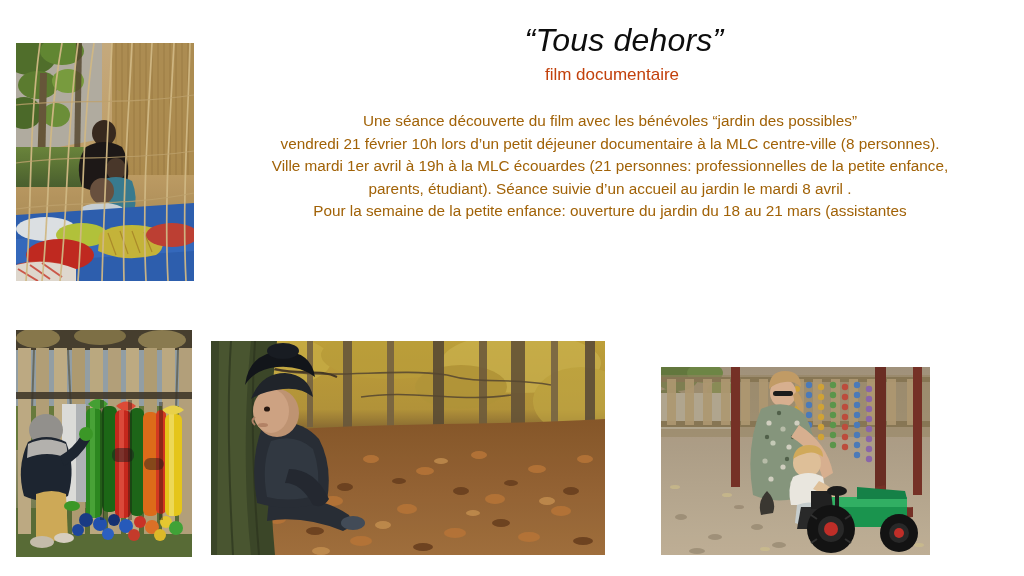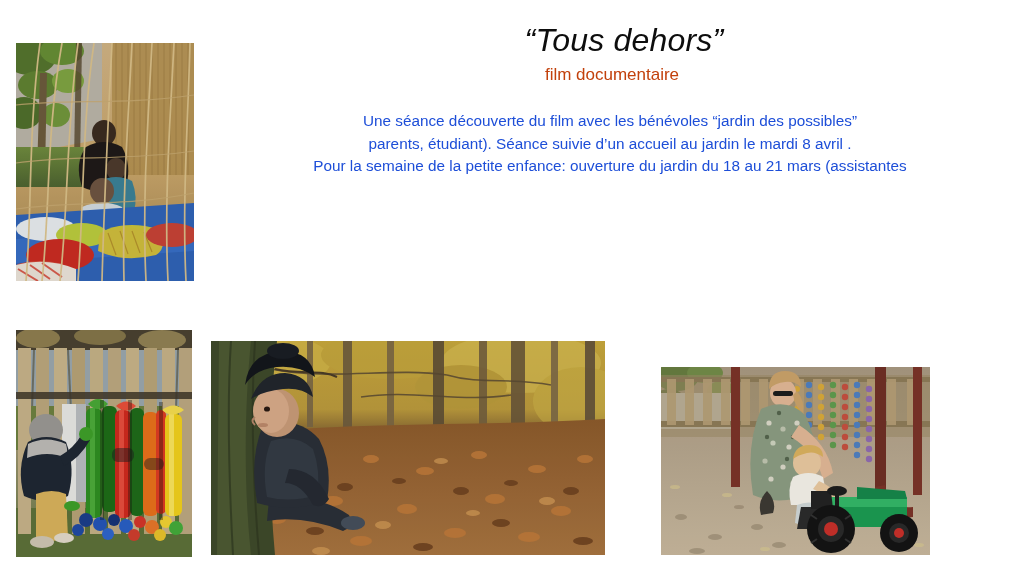--- a/index.html
+++ b/index.html
@@ -49,21 +49,21 @@
 
   
   .body-text {
     position: absolute;
     left: 196px;
     top: 110px;
     width: 828px;
     text-align: center;
     font-size: 15.3px;
     line-height: 22.6px;
-    color: #1d4ed8;
+    color: #a16207;
   }
   .body-text .ln { display: block; white-space: nowrap; }
 
   
   .photo {
     position: absolute;
     overflow: hidden;
     background: #b9b3a6;
   }
   .photo > svg { display: block; width: 100%; height: 100%; }
@@ -77,20 +77,22 @@
 <body>
 
 <div class="slide">
 
   <div class="title">“Tous dehors”</div>
 
   <div class="subtitle">film documentaire</div>
 
   <div class="body-text">
     <span class="ln">Une séance découverte du film avec les bénévoles “jardin des possibles”</span>
+    <span class="ln">vendredi 21 février 10h lors d’un petit déjeuner documentaire à la MLC centre-ville (8 personnes).</span>
+    <span class="ln">Ville mardi 1er avril à 19h à la MLC écouardes (21 personnes: professionnelles de la petite enfance,</span>
     <span class="ln">parents, étudiant). Séance suivie d’un accueil au jardin le mardi 8 avril .</span>
     <span class="ln">Pour la semaine de la petite enfance: ouverture du jardin du 18 au 21 mars (assistantes</span>
   </div>
 
   <div class="photo" id="photo-hut">
     <svg viewBox="0 0 178 238" preserveAspectRatio="none">
       <defs>
         <linearGradient id="hutCanvas" x1="0" y1="0" x2="0" y2="1">
           <stop offset="0" stop-color="#cdb082"></stop>
           <stop offset="0.55" stop-color="#c4a267"></stop>

